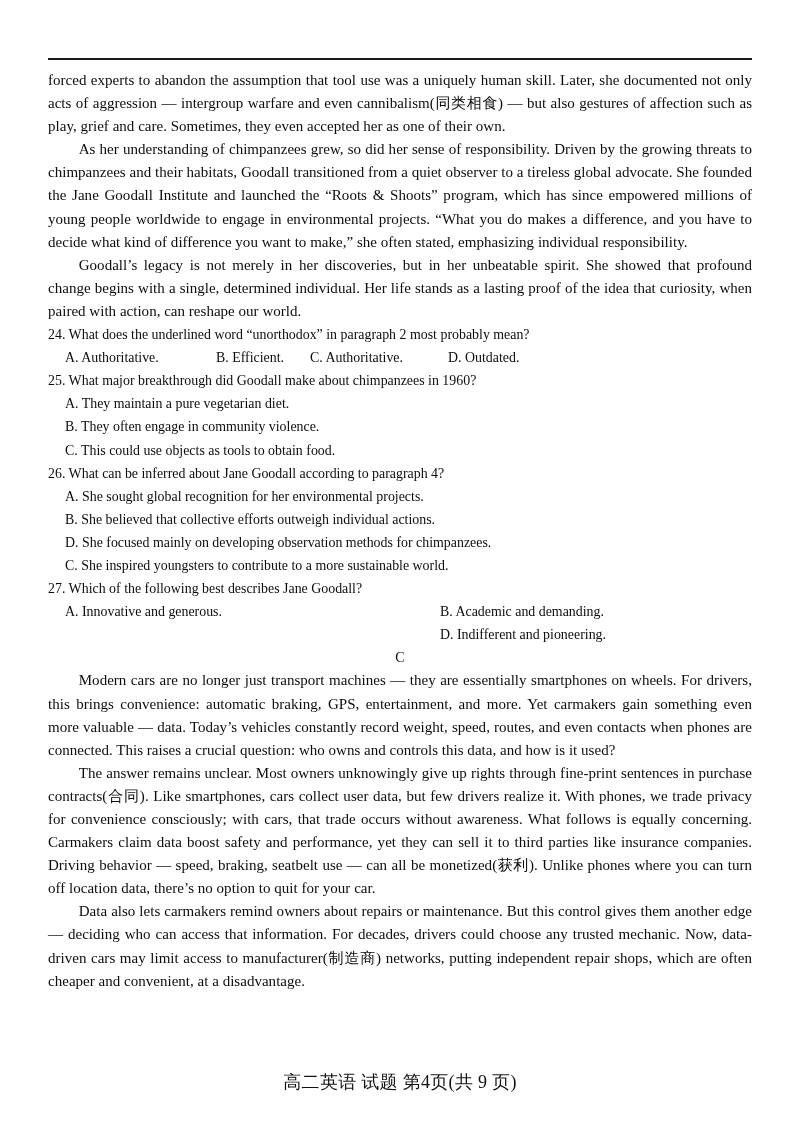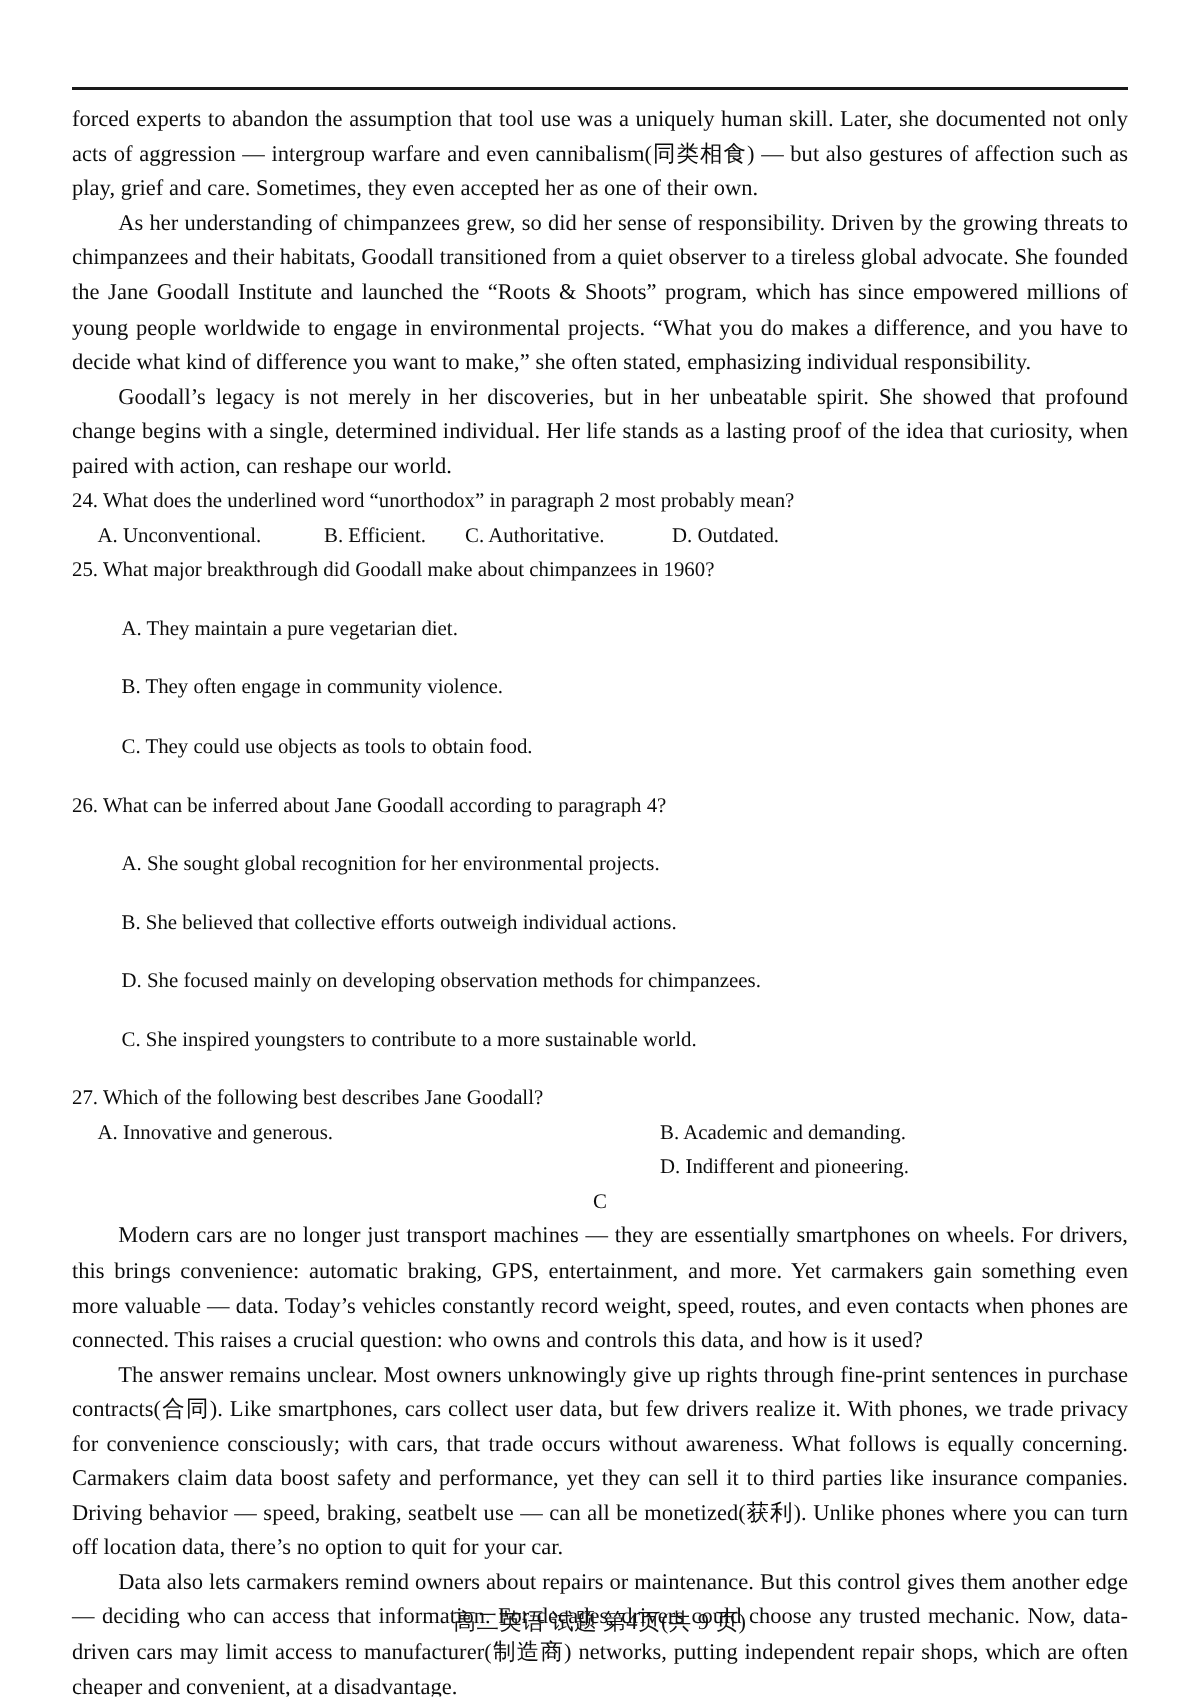--- a/index.html
+++ b/index.html
@@ -48,21 +48,21 @@
     text-indent: 2.05em;
   }
   .q-line {
     margin: 0;
     font-size: 13.9px;
     line-height: 23.1px;
     text-align: left;
     white-space: nowrap;
   }
   .opt-line {
-    margin: 16px;
+    margin: 0;
     padding-left: 17px;
     font-size: 13.9px;
     line-height: 23.1px;
     text-align: left;
     white-space: nowrap;
   }
   .opt-row {
     position: relative;
     height: 23.1px;
     font-size: 13.9px;
@@ -79,21 +79,21 @@
     line-height: 23.1px;
     text-align: center;
     width: 704px;
   }
   .footer {
     position: absolute;
     left: 0;
     top: 1073px;
     width: 800px;
     text-align: center;
-    font-size: 15px;
+    font-size: 18px;
     line-height: 18px;
     font-family: "Liberation Serif", "DejaVu Serif", serif;
     color: #121212;
     letter-spacing: 0.3px;
   }
 </style>
 </head>
 <body>
 
 <div class="page">
@@ -101,30 +101,30 @@
   <div class="content">
 
     <div class="header-rule"></div>
 
     <p class="para">forced experts to abandon the assumption that tool use was a uniquely human skill. Later, she documented not only acts of aggression — intergroup warfare and even cannibalism(同类相食) — but also gestures of affection such as play, grief and care. Sometimes, they even accepted her as one of their own.</p>
     <p class="para indent">As her understanding of chimpanzees grew, so did her sense of responsibility. Driven by the growing threats to chimpanzees and their habitats, Goodall transitioned from a quiet observer to a tireless global advocate. She founded the Jane Goodall Institute and launched the “Roots &amp; Shoots” program, which has since empowered millions of young people worldwide to engage in environmental projects. “What you do makes a difference, and you have to decide what kind of difference you want to make,” she often stated, emphasizing individual responsibility.</p>
     <p class="para indent">Goodall’s legacy is not merely in her discoveries, but in her unbeatable spirit. She showed that profound change begins with a single, determined individual. Her life stands as a lasting proof of the idea that curiosity, when paired with action, can reshape our world.</p>
 
     <p class="q-line">24. What does the underlined word “unorthodox” in paragraph 2 most probably mean?</p>
     <div class="opt-row">
-      <span style="left:17px;">A. Unconventional.</span>
+      <span style="left:17px;">A. Authoritative.</span>
       <span style="left:168px;">B. Efficient.</span>
       <span style="left:262px;">C. Authoritative.</span>
       <span style="left:400px;">D. Outdated.</span>
     </div>
 
     <p class="q-line">25. What major breakthrough did Goodall make about chimpanzees in 1960?</p>
     <p class="opt-line">A. They maintain a pure vegetarian diet.</p>
     <p class="opt-line">B. They often engage in community violence.</p>
-    <p class="opt-line">C. They could use objects as tools to obtain food.</p>
+    <p class="opt-line">C. This could use objects as tools to obtain food.</p>
 
     <p class="q-line">26. What can be inferred about Jane Goodall according to paragraph 4?</p>
     <p class="opt-line">A. She sought global recognition for her environmental projects.</p>
     <p class="opt-line">B. She believed that collective efforts outweigh individual actions.</p>
     <p class="opt-line">D. She focused mainly on developing observation methods for chimpanzees.</p>
     <p class="opt-line">C. She inspired youngsters to contribute to a more sustainable world.</p>
 
     <p class="q-line">27. Which of the following best describes Jane Goodall?</p>
     <div class="opt-row">
       <span style="left:17px;">A. Innovative and generous.</span>

